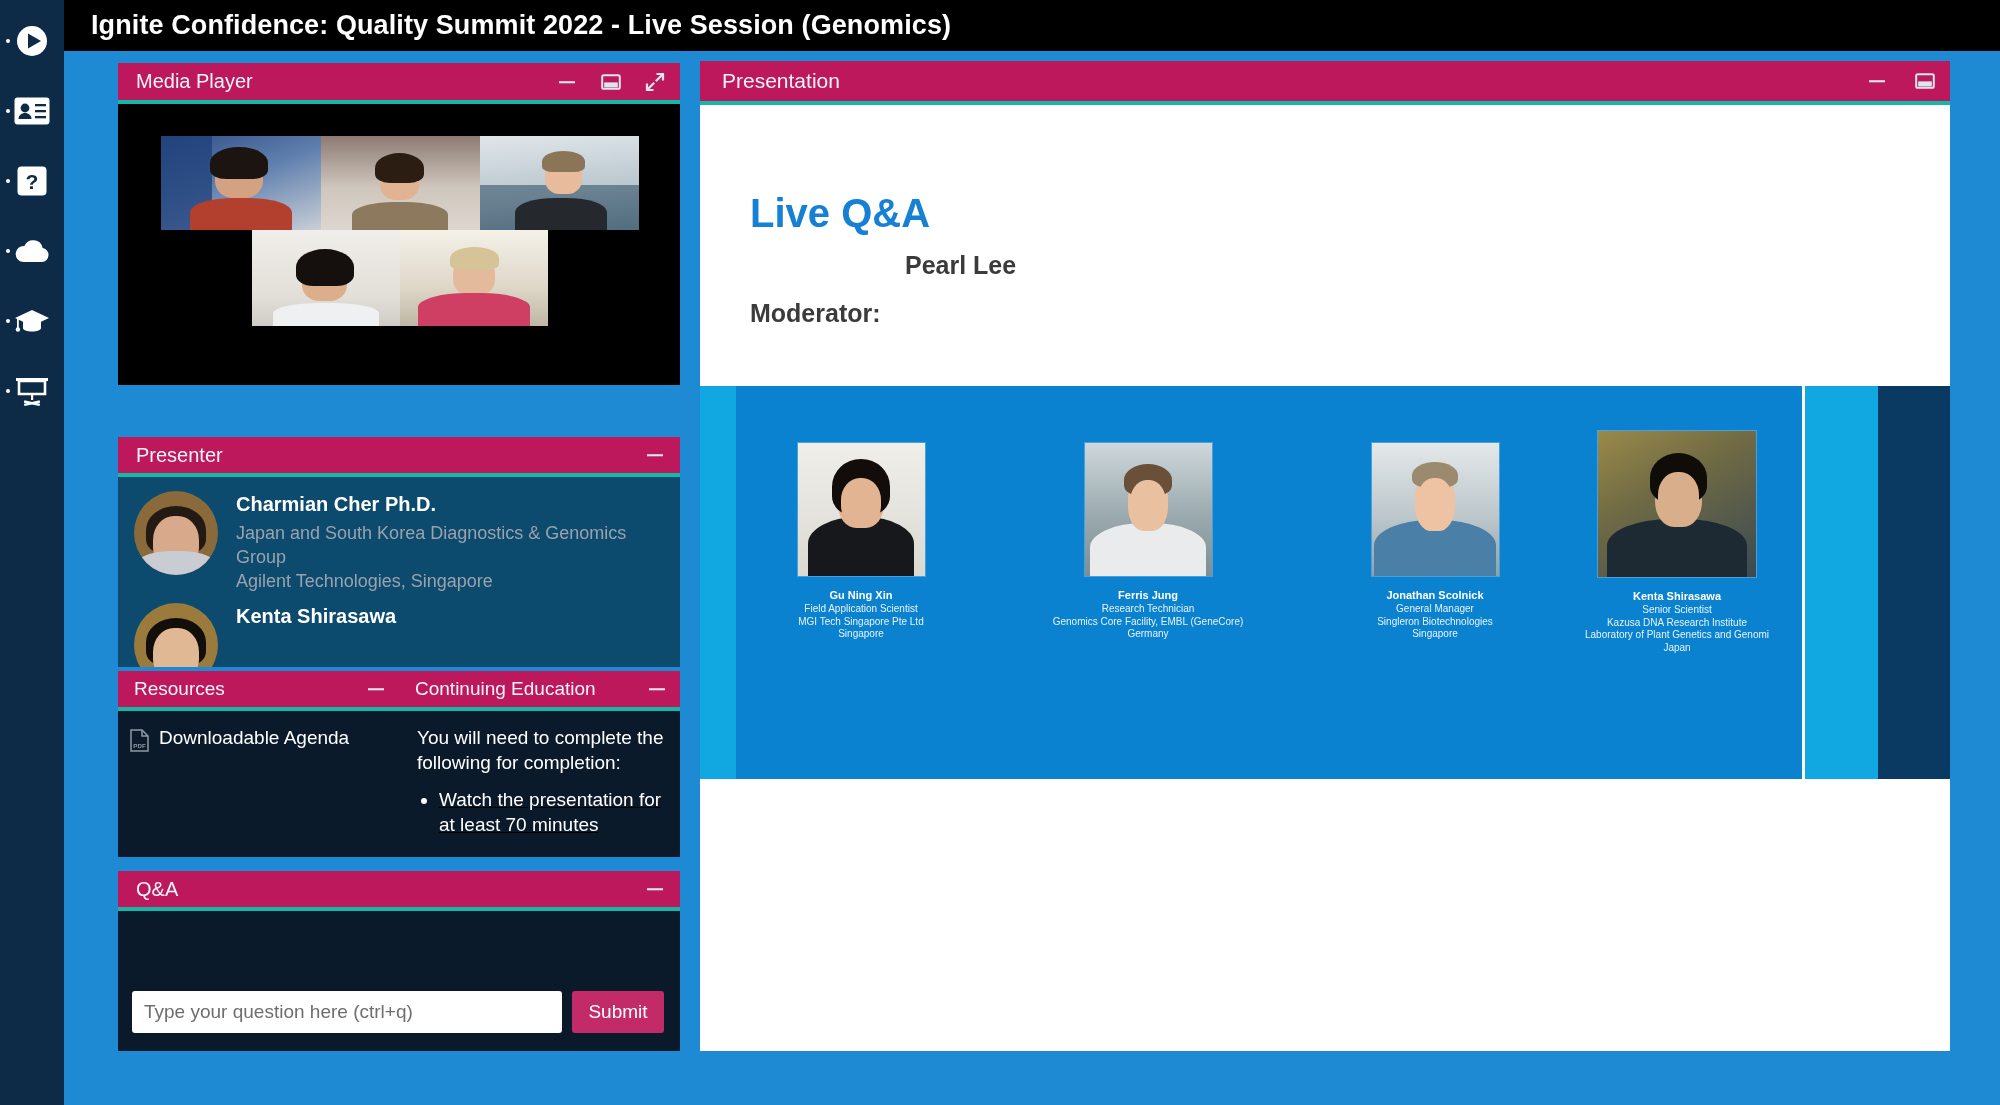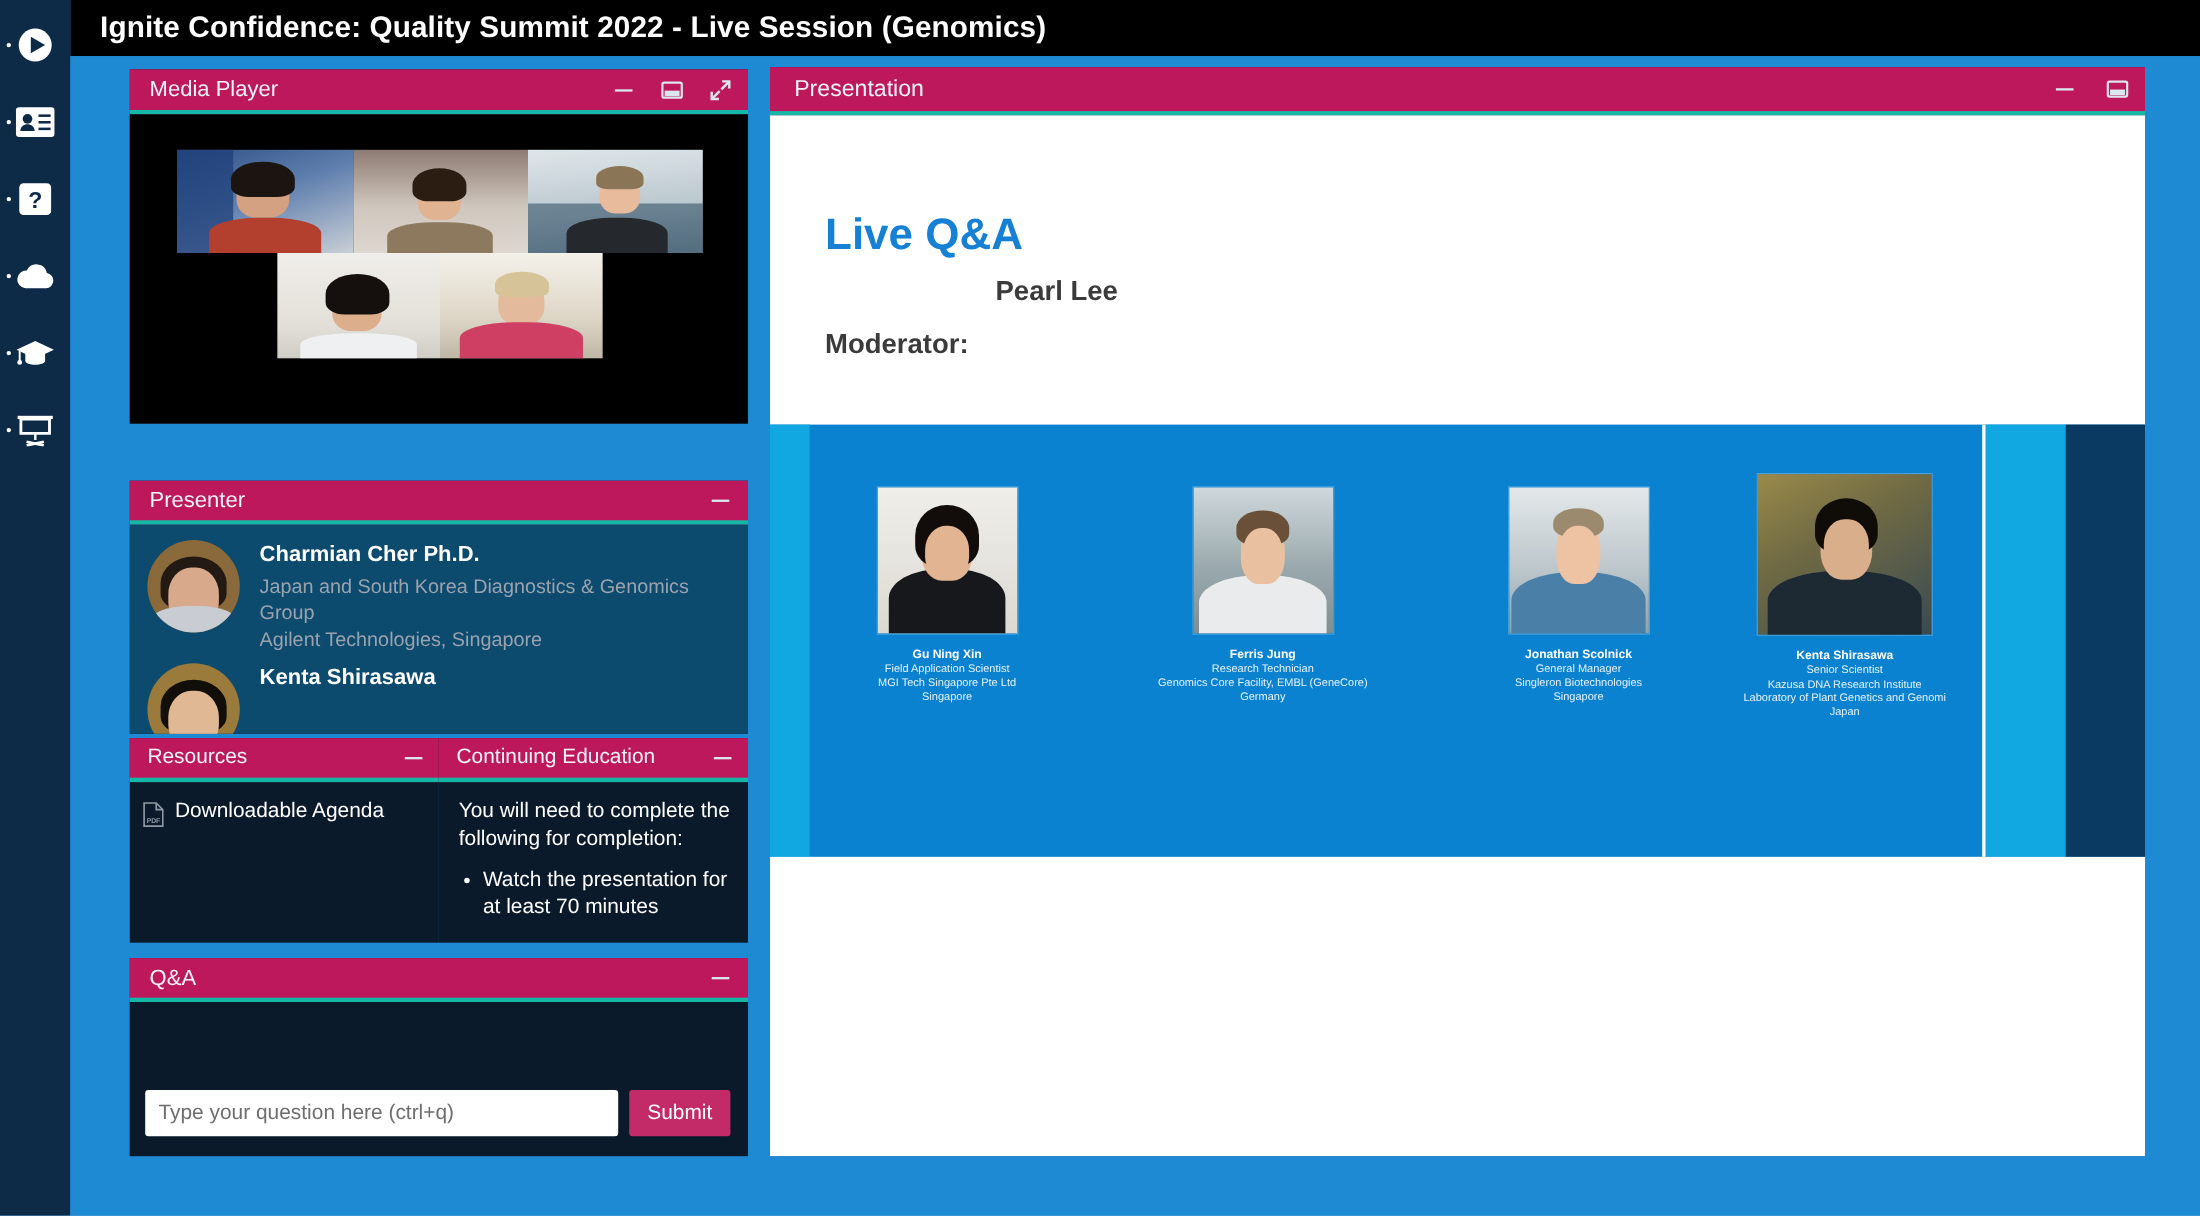--- a/index.html
+++ b/index.html
@@ -149,21 +149,21 @@
     position: absolute; left: 0; top: 40px; width: 281px; height: 106px;
     padding: 16px 10px 0 12px; display: flex; align-items: flex-start;
     gap: 10px;
   }
   .res-label { color: #ffffff; font-size: 19px; line-height: 1.15; }
   #ce-body {
     position: absolute; left: 0; top: 40px; width: 281px; height: 146px;
     padding: 14px 14px 0 18px; overflow: hidden;
   }
   .ce-text { color: #ffffff; font-size: 19px; line-height: 1.32; }
-  .ce-list { margin: 12px 0 0 22px; }
+  .ce-list { margin: 12px 0 0 22px; text-decoration: underline; }
   .ce-list li { color: #ffffff; font-size: 19px; line-height: 1.32; }
 
   
   #qa { left: 54px; top: 820px; width: 562px; height: 180px; }
   #qa-body {
     position: absolute; left: 0; top: 40px; width: 562px; height: 140px;
     background: #0b1a2b;
   }
   #qa-input-row {
     position: absolute; left: 14px; bottom: 18px;

